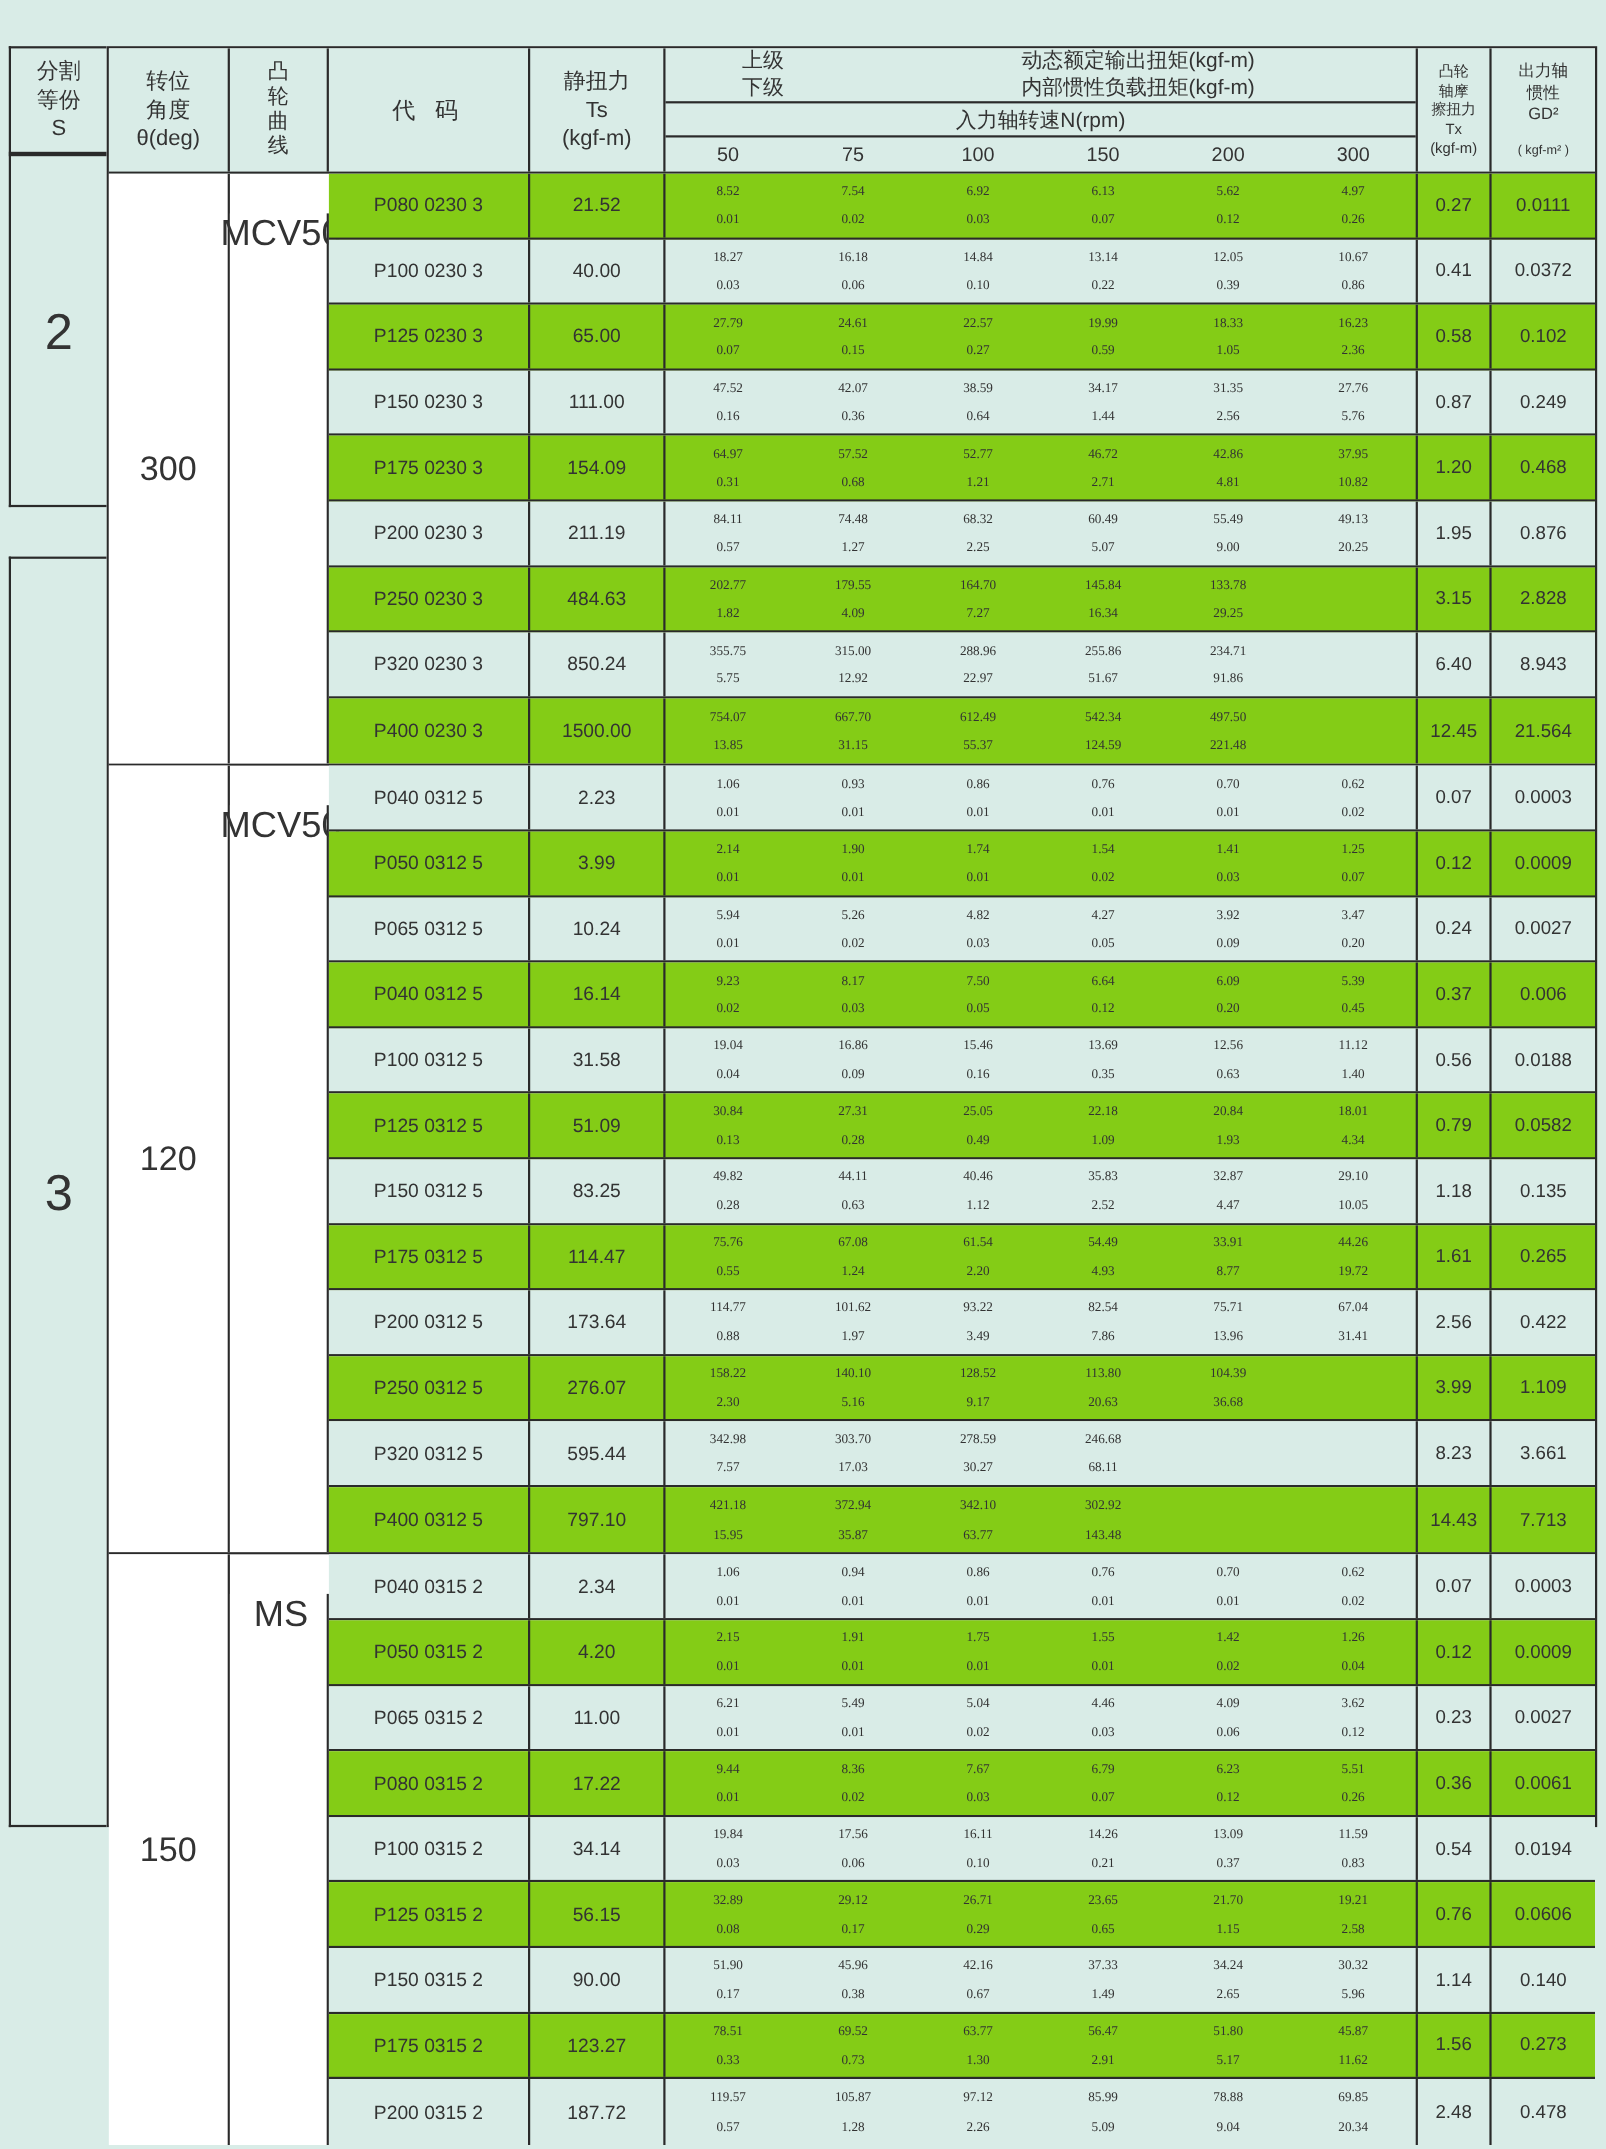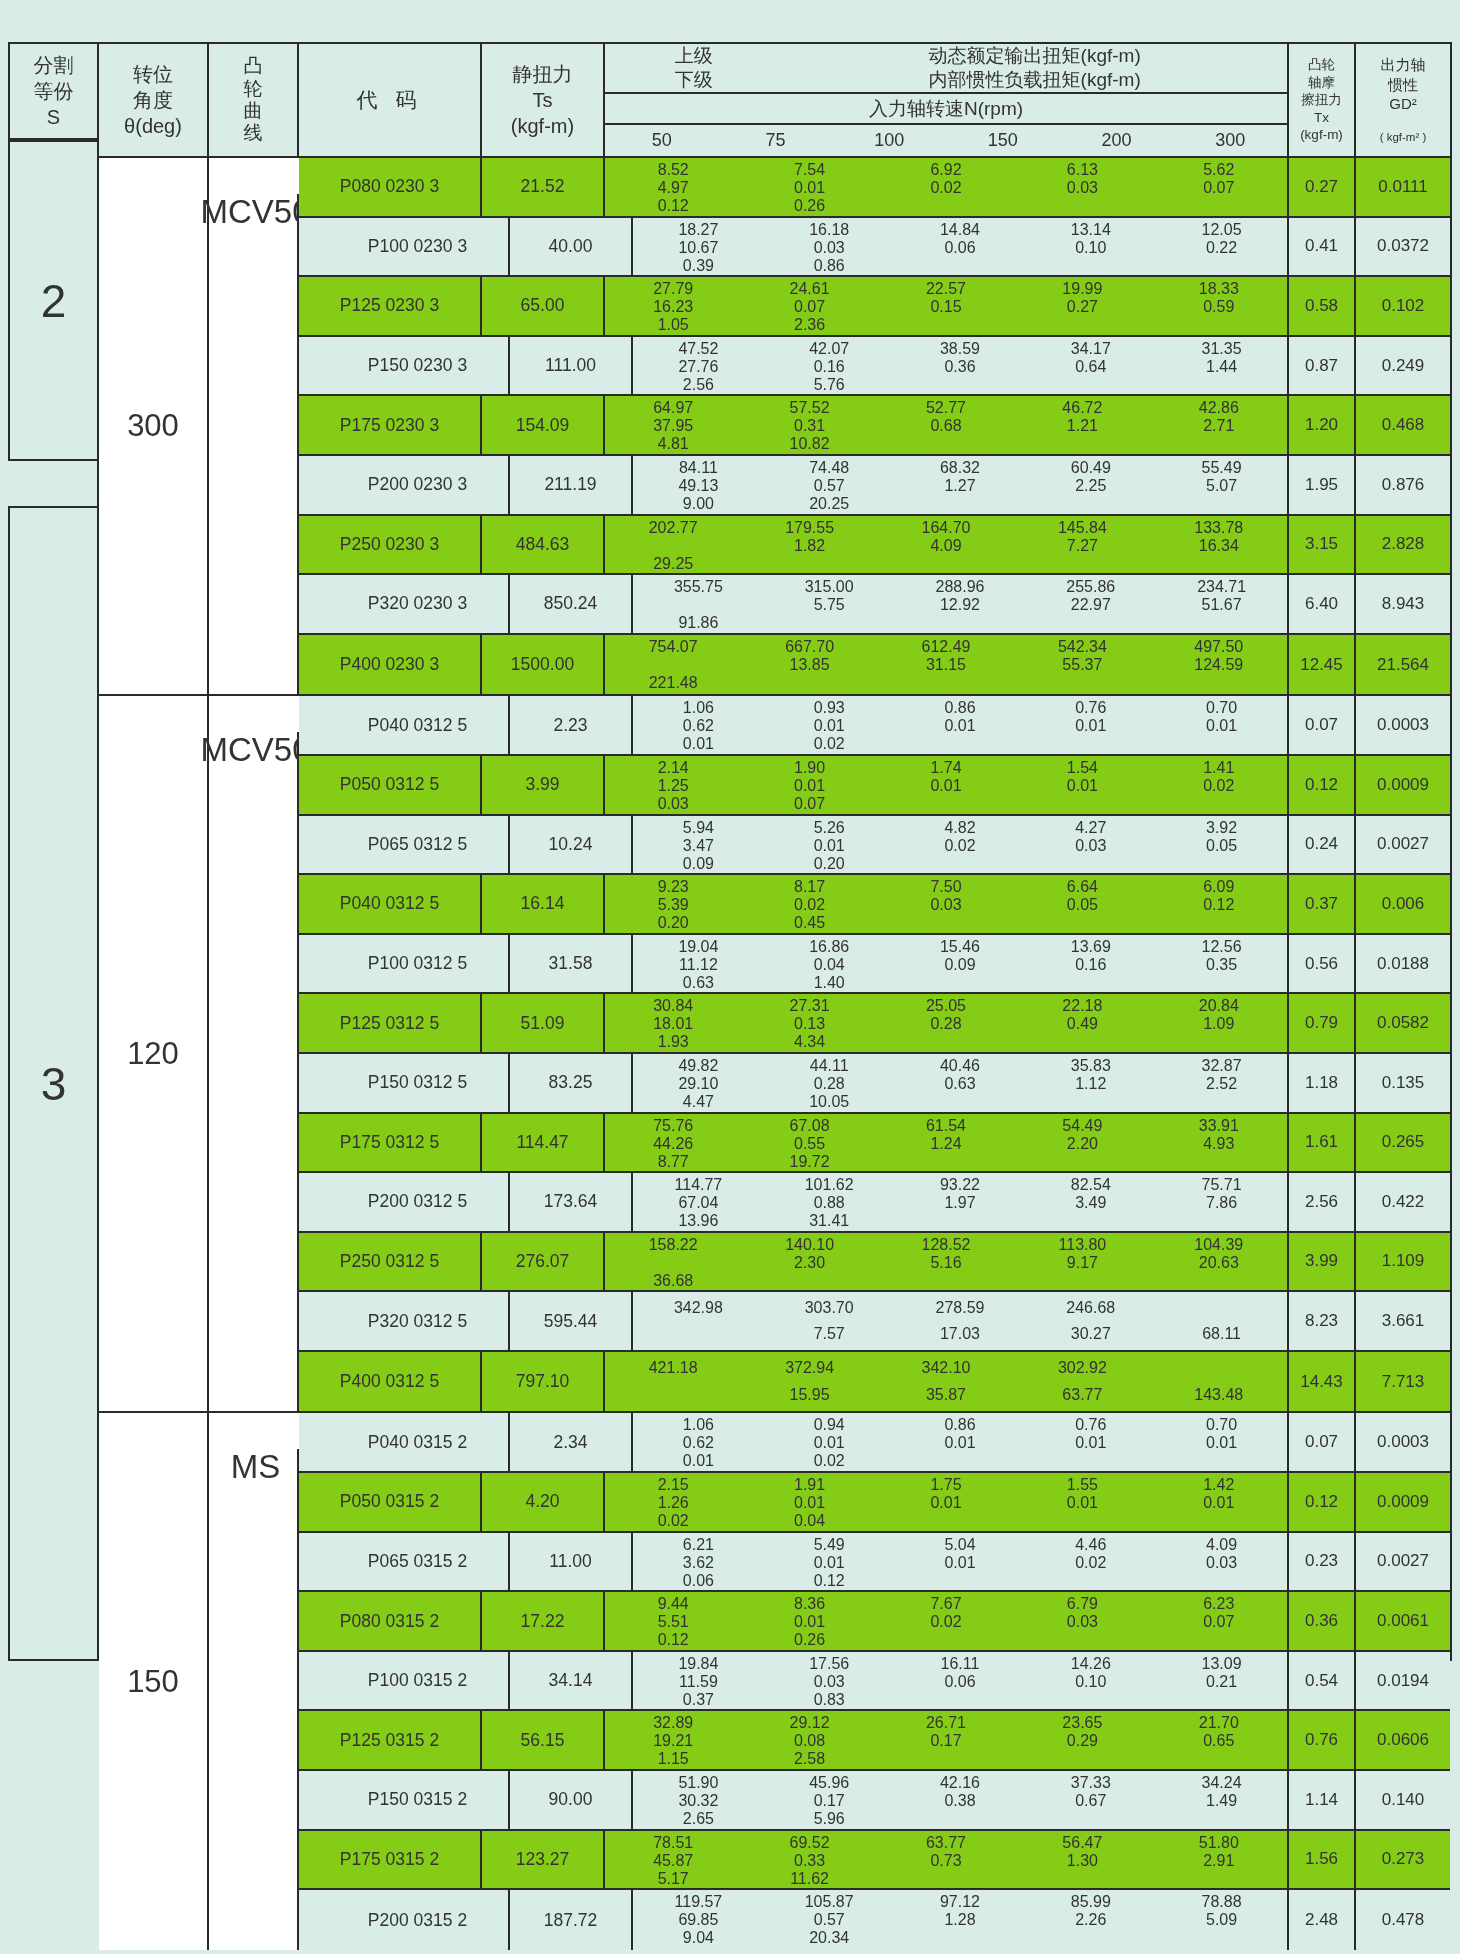--- a/index.html
+++ b/index.html
@@ -44,26 +44,26 @@
   .blocks { display:flex; flex-direction:column; background:#fff; }
   .block { display:flex; }
   .block:not(:last-child) { border-bottom:2px solid var(--bd,#2a2a2a); }
   .c-angle { width:110px; border-right:2px solid var(--bd,#2a2a2a); display:flex; align-items:center; justify-content:center;
              font-size:31px; background:#fff; flex:none; }
   .c-curve { width:90px; border-right:2px solid var(--bd,#2a2a2a); display:flex; flex-direction:row; justify-content:center;
              padding-left:5px; font-size:33px; line-height:1.1; background:#fff; flex:none;margin-top:36px; }
   .rows { flex:1; display:flex; flex-direction:column; }
 
   .row { height:59.6px; display:flex; background:#84cc16; }
-  .row.shaded { background:var(--teal,#d9ece7);padding-left:28px; }
+  .row.shaded { background:var(--teal,#d9ece7); }
   .row:not(:last-child) { border-bottom:2px solid var(--bd,#2a2a2a); }
   .c-code { width:183px; border-right:2px solid var(--bd,#2a2a2a); display:flex; align-items:center; justify-content:center; font-size:17.5px; flex:none; }
   .c-ts { width:123px; border-right:2px solid var(--bd,#2a2a2a); display:flex; align-items:center; justify-content:center; font-size:17.5px; flex:none; }
-  .c-torque { flex:1; border-right:2px solid var(--bd,#2a2a2a); display:grid; grid-template-columns:repeat(5,1fr);
-              grid-template-rows:1fr 1fr; align-items:center; justify-items:center; font-size:16px; padding:3px 0; }
+  .c-torque { flex:1; border-right:2px solid var(--bd,#2a2a2a); display:grid; grid-template-columns:repeat(6,1fr);
+              grid-template-rows:1fr 1fr; align-items:center; justify-items:center; font-size:12px; padding:3px 0;font-family:Liberation Serif, serif; }
   .c-tx { width:67px; border-right:2px solid var(--bd,#2a2a2a); display:flex; align-items:center; justify-content:center; font-size:17px; flex:none; }
   .c-gd { width:94px; display:flex; align-items:center; justify-content:center; font-size:17px; flex:none; }
 </style>
 </head>
 <body>
 
 <div class="page">
 
   <div class="s-col">
     <div class="s-header">

